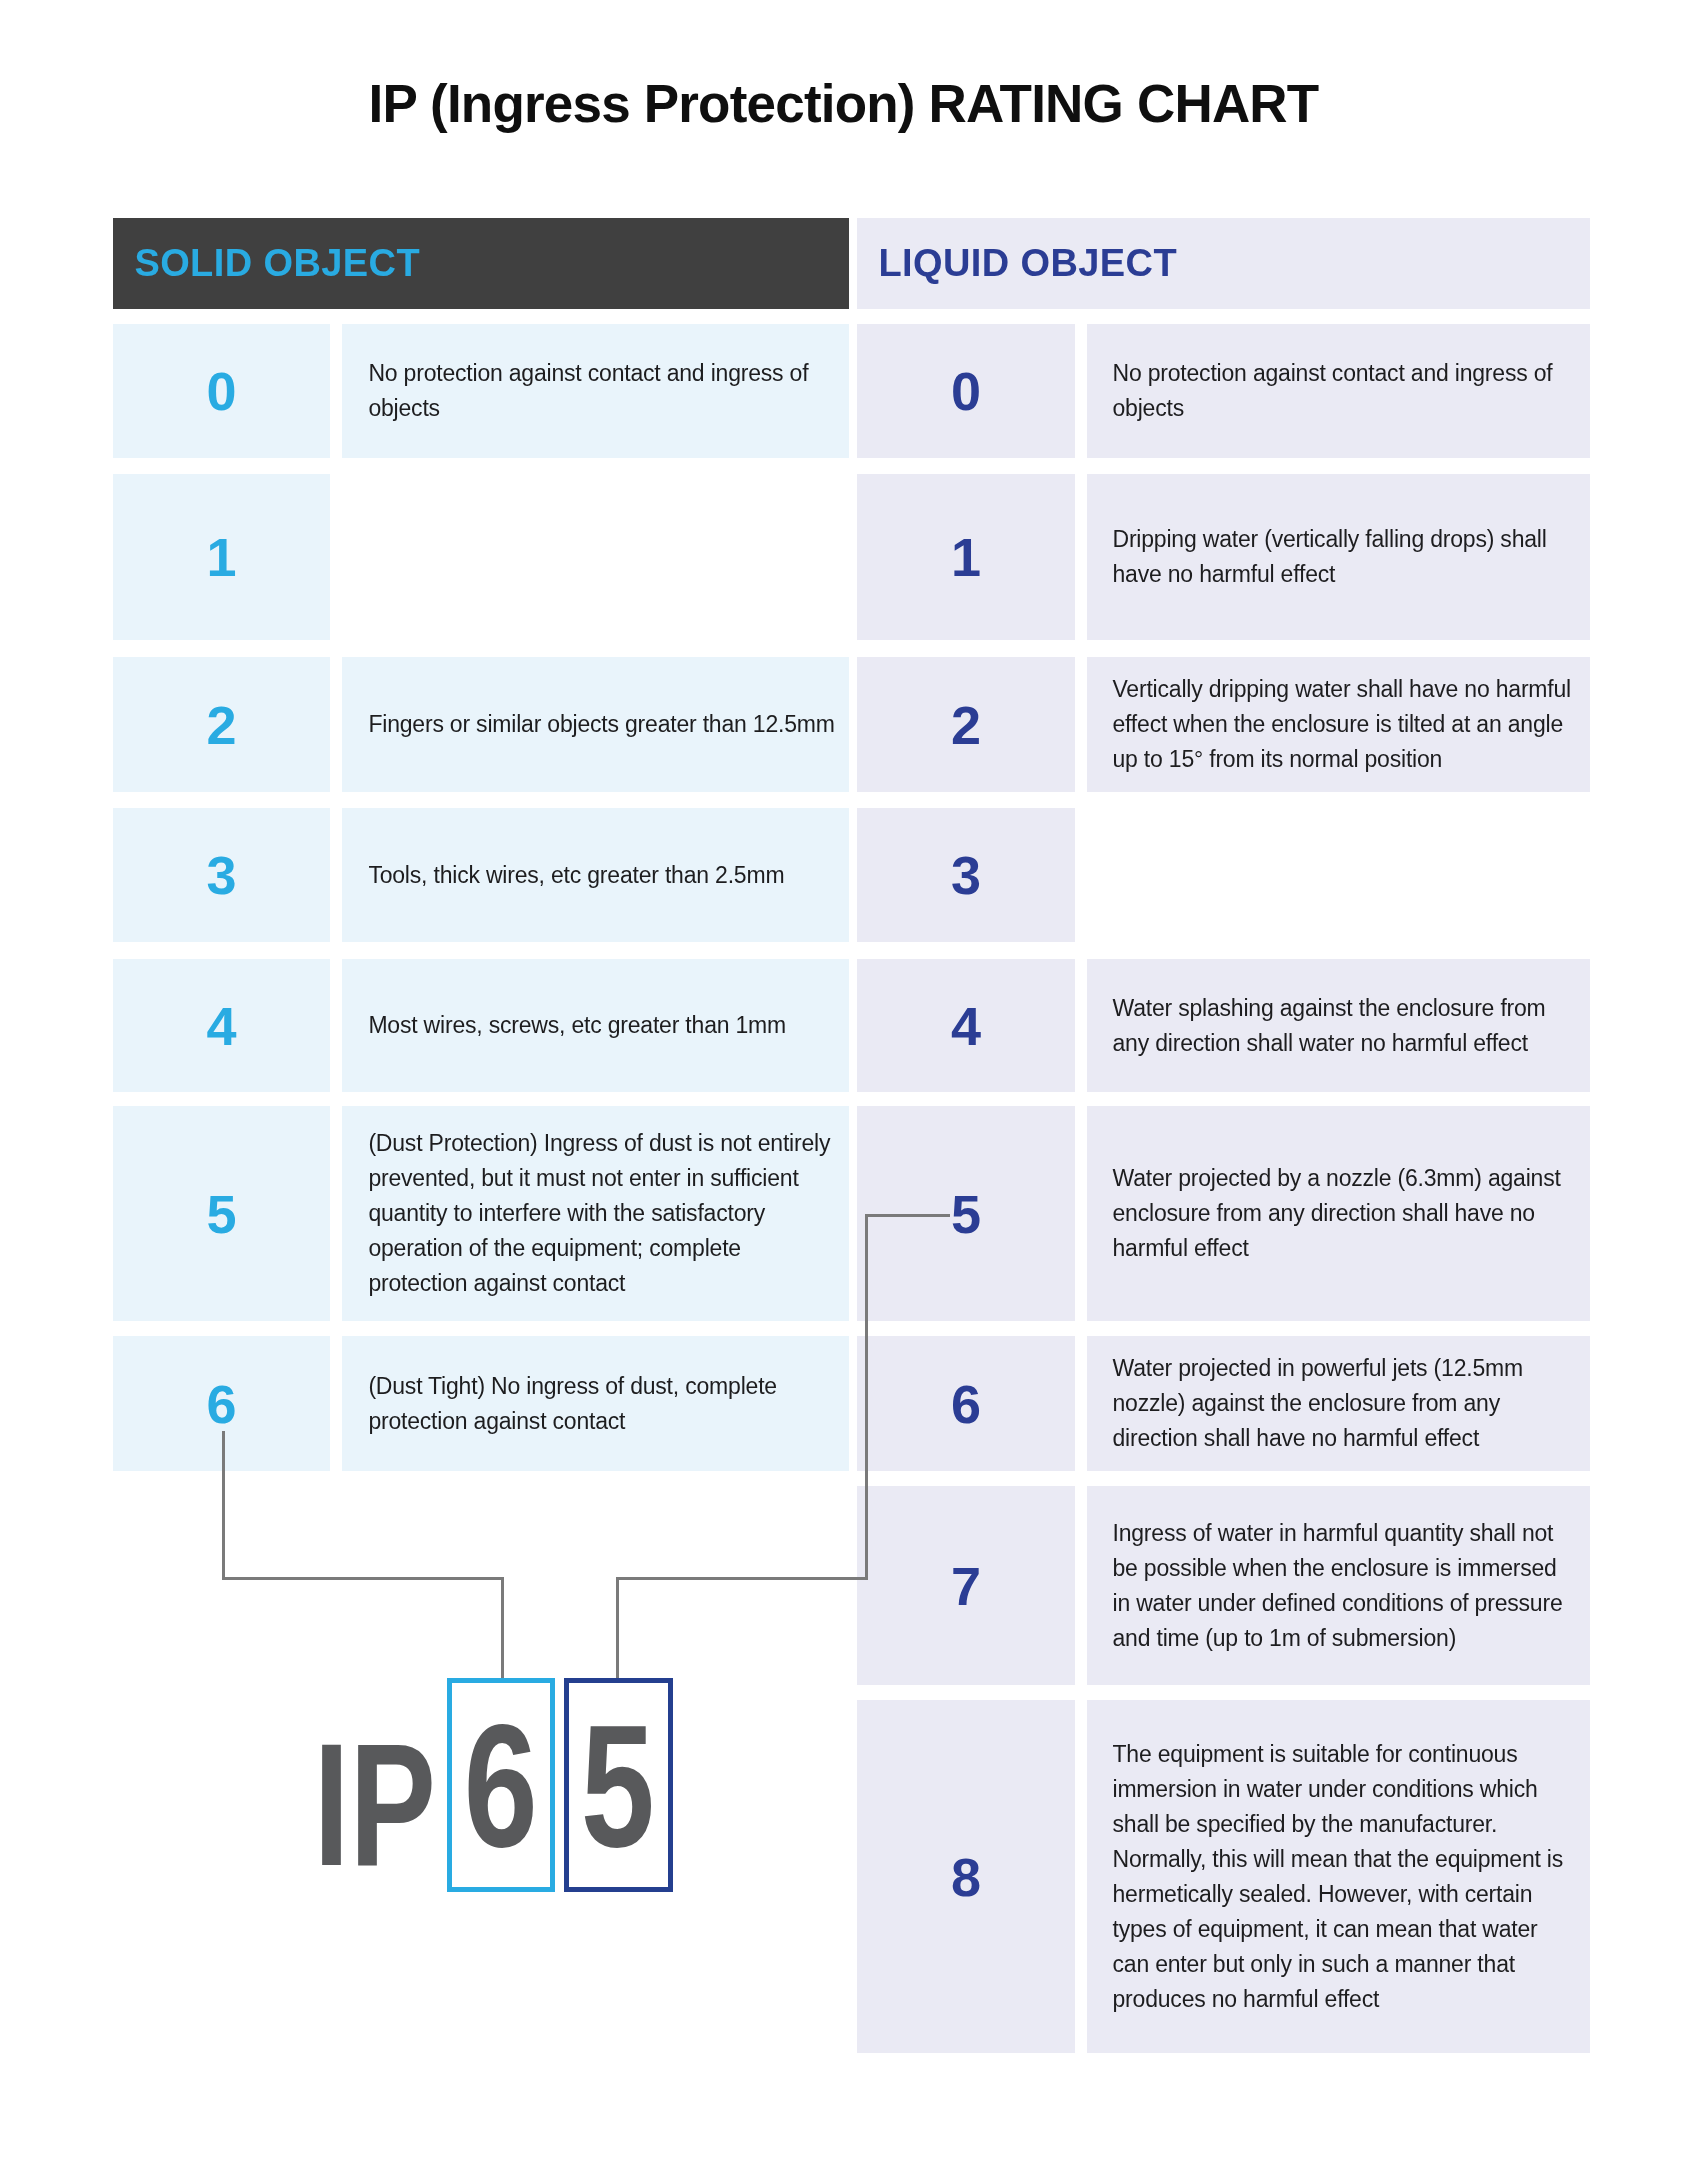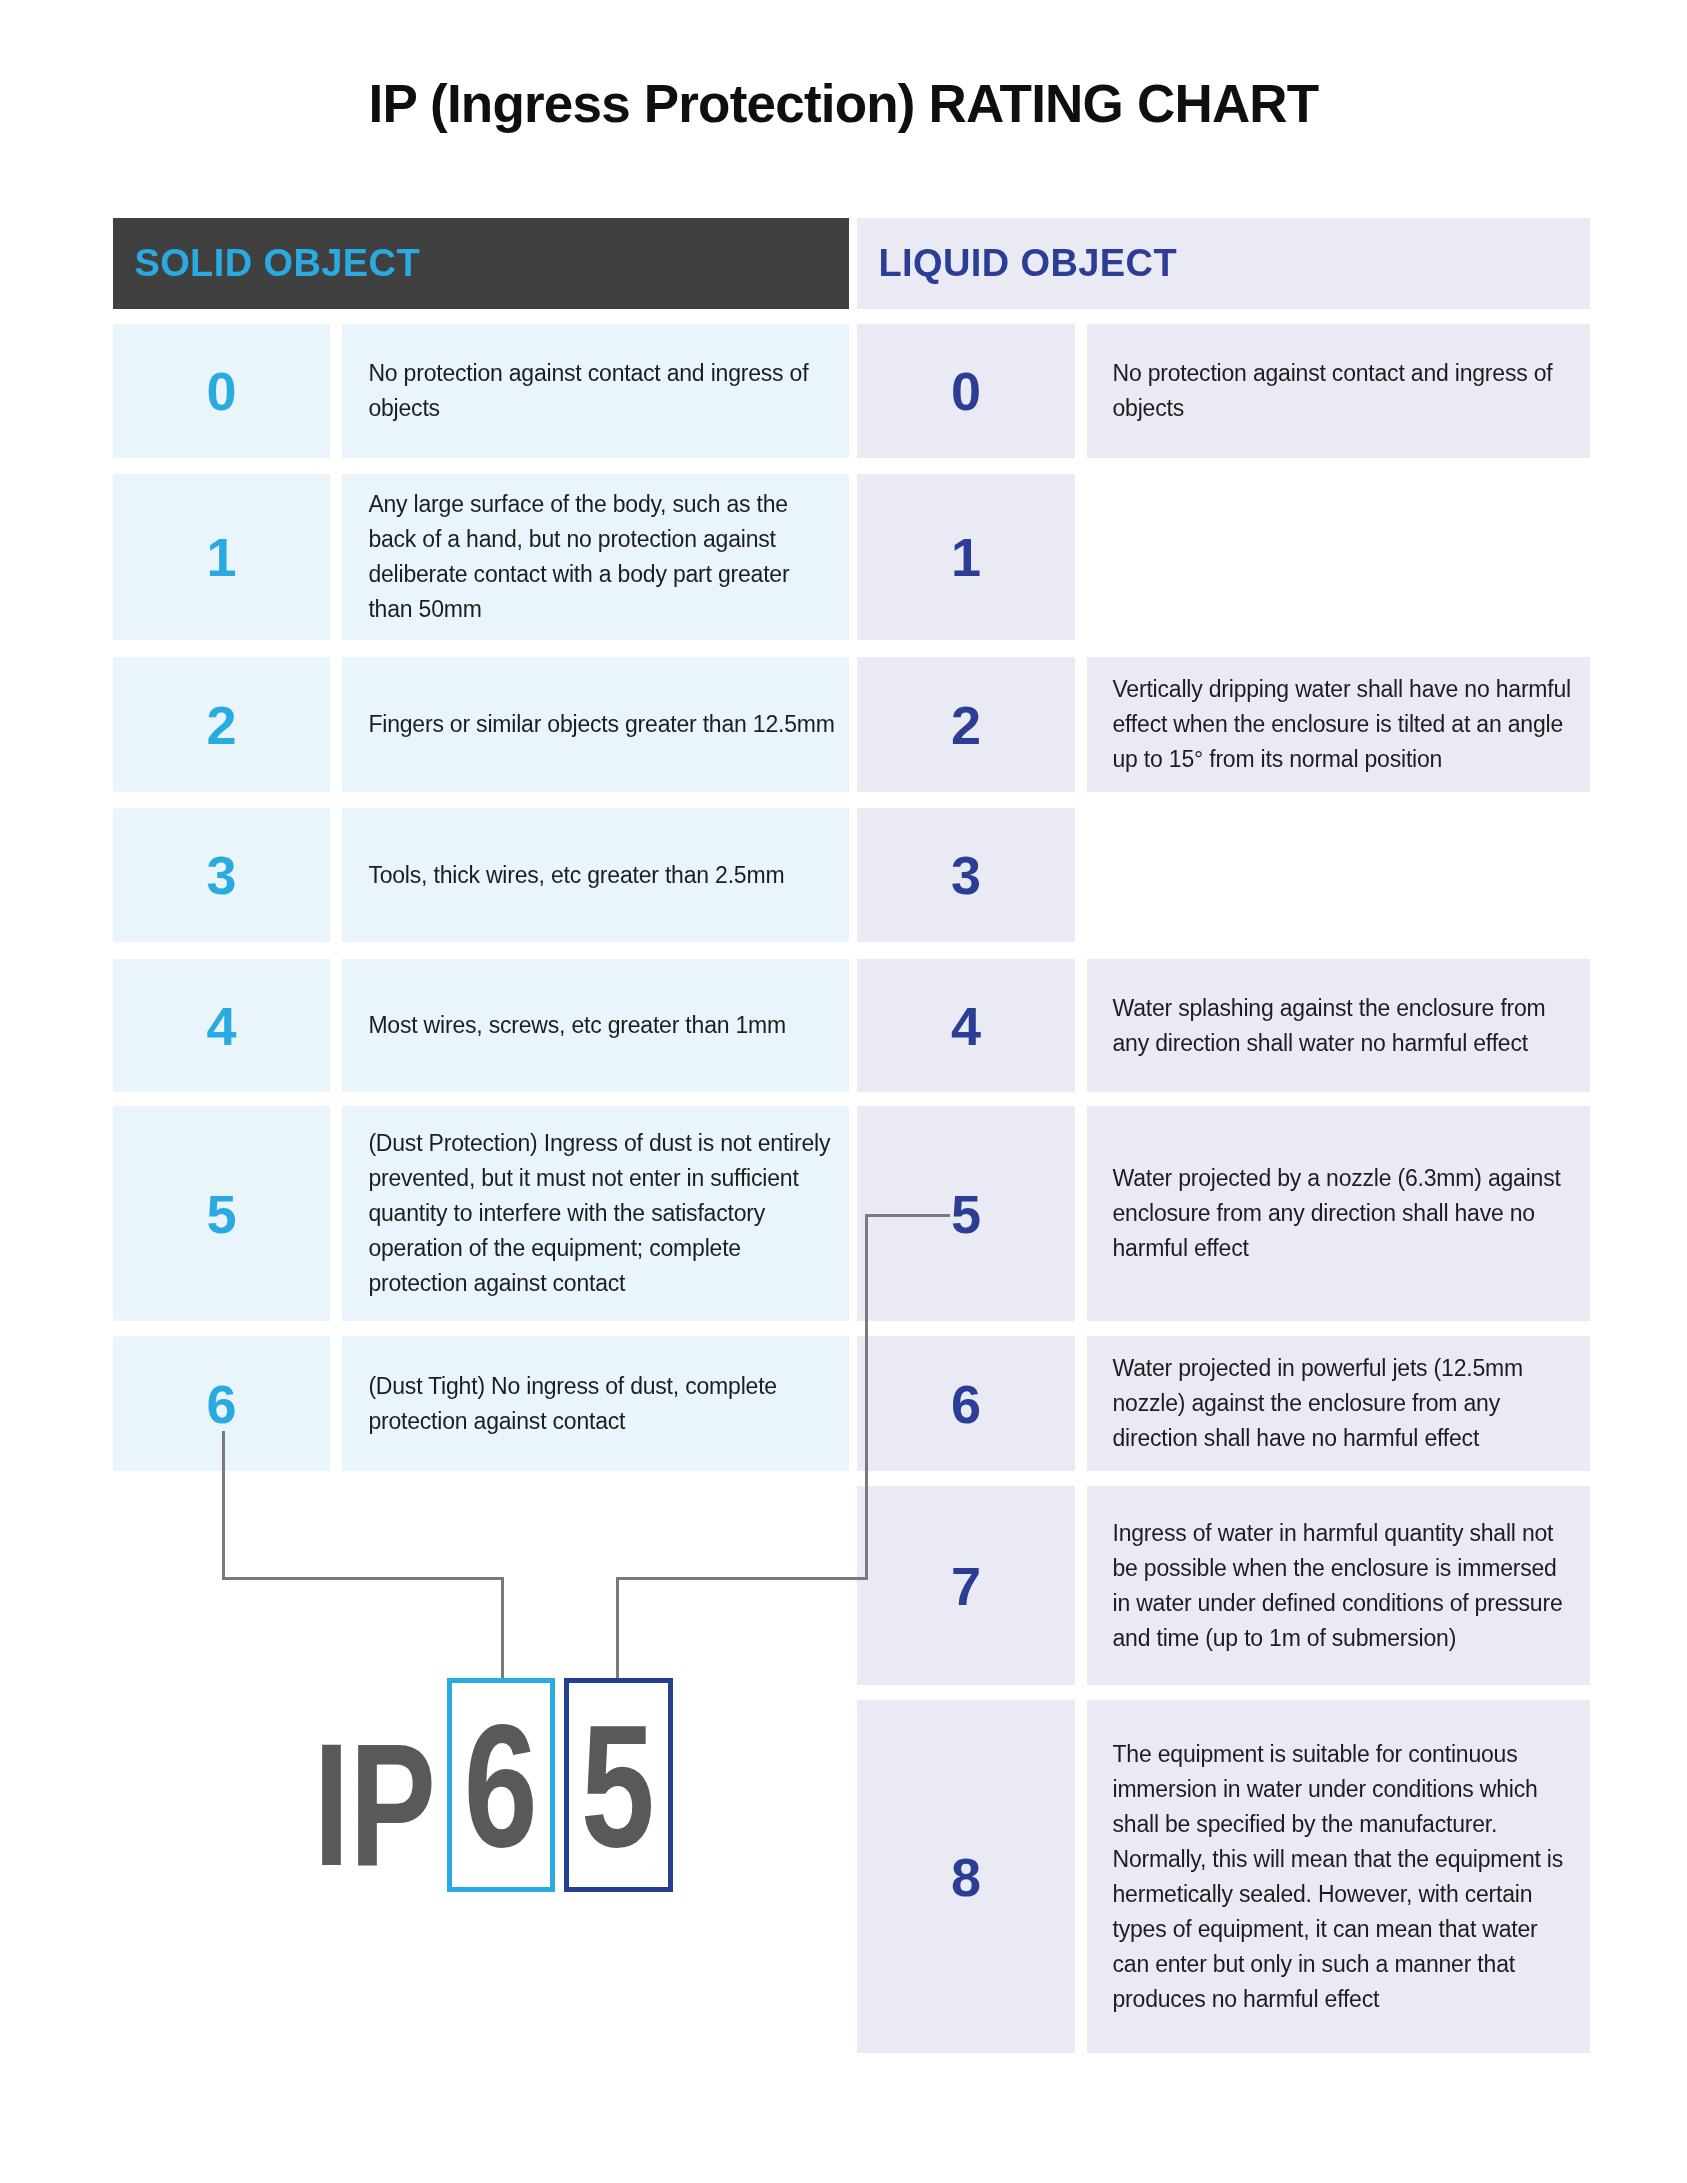--- a/index.html
+++ b/index.html
@@ -75,21 +75,20 @@
   <div class="band liquid">
     <span class="band-label">LIQUID OBJECT</span>
   </div>
 
   <div class="row srow sr0">
     <div class="cell num">0</div>
     <div class="cell desc">No protection against contact and ingress of objects</div>
   </div>
   <div class="row srow sr1">
     <div class="cell num">1</div>
-    <div class="cell desc">Any large surface of the body, such as the back of a hand, but no protection against deliberate contact with a body part greater than 50mm</div>
   </div>
   <div class="row srow sr2">
     <div class="cell num">2</div>
     <div class="cell desc">Fingers or similar objects greater than 12.5mm</div>
   </div>
   <div class="row srow sr3">
     <div class="cell num">3</div>
     <div class="cell desc">Tools, thick wires, etc greater than 2.5mm</div>
   </div>
   <div class="row srow sr4">
@@ -104,20 +103,21 @@
     <div class="cell num">6</div>
     <div class="cell desc">(Dust Tight) No ingress of dust, complete protection against contact</div>
   </div>
 
   <div class="row lrow lr0">
     <div class="cell num">0</div>
     <div class="cell desc">No protection against contact and ingress of objects</div>
   </div>
   <div class="row lrow lr1">
     <div class="cell num">1</div>
+    <div class="cell desc">Dripping water (vertically falling drops) shall have no harmful effect</div>
   </div>
   <div class="row lrow lr2">
     <div class="cell num">2</div>
     <div class="cell desc">Vertically dripping water shall have no harmful effect when the enclosure is tilted at an angle up to 15° from its normal position</div>
   </div>
   <div class="row lrow lr3">
     <div class="cell num">3</div>
   </div>
   <div class="row lrow lr4">
     <div class="cell num">4</div>

